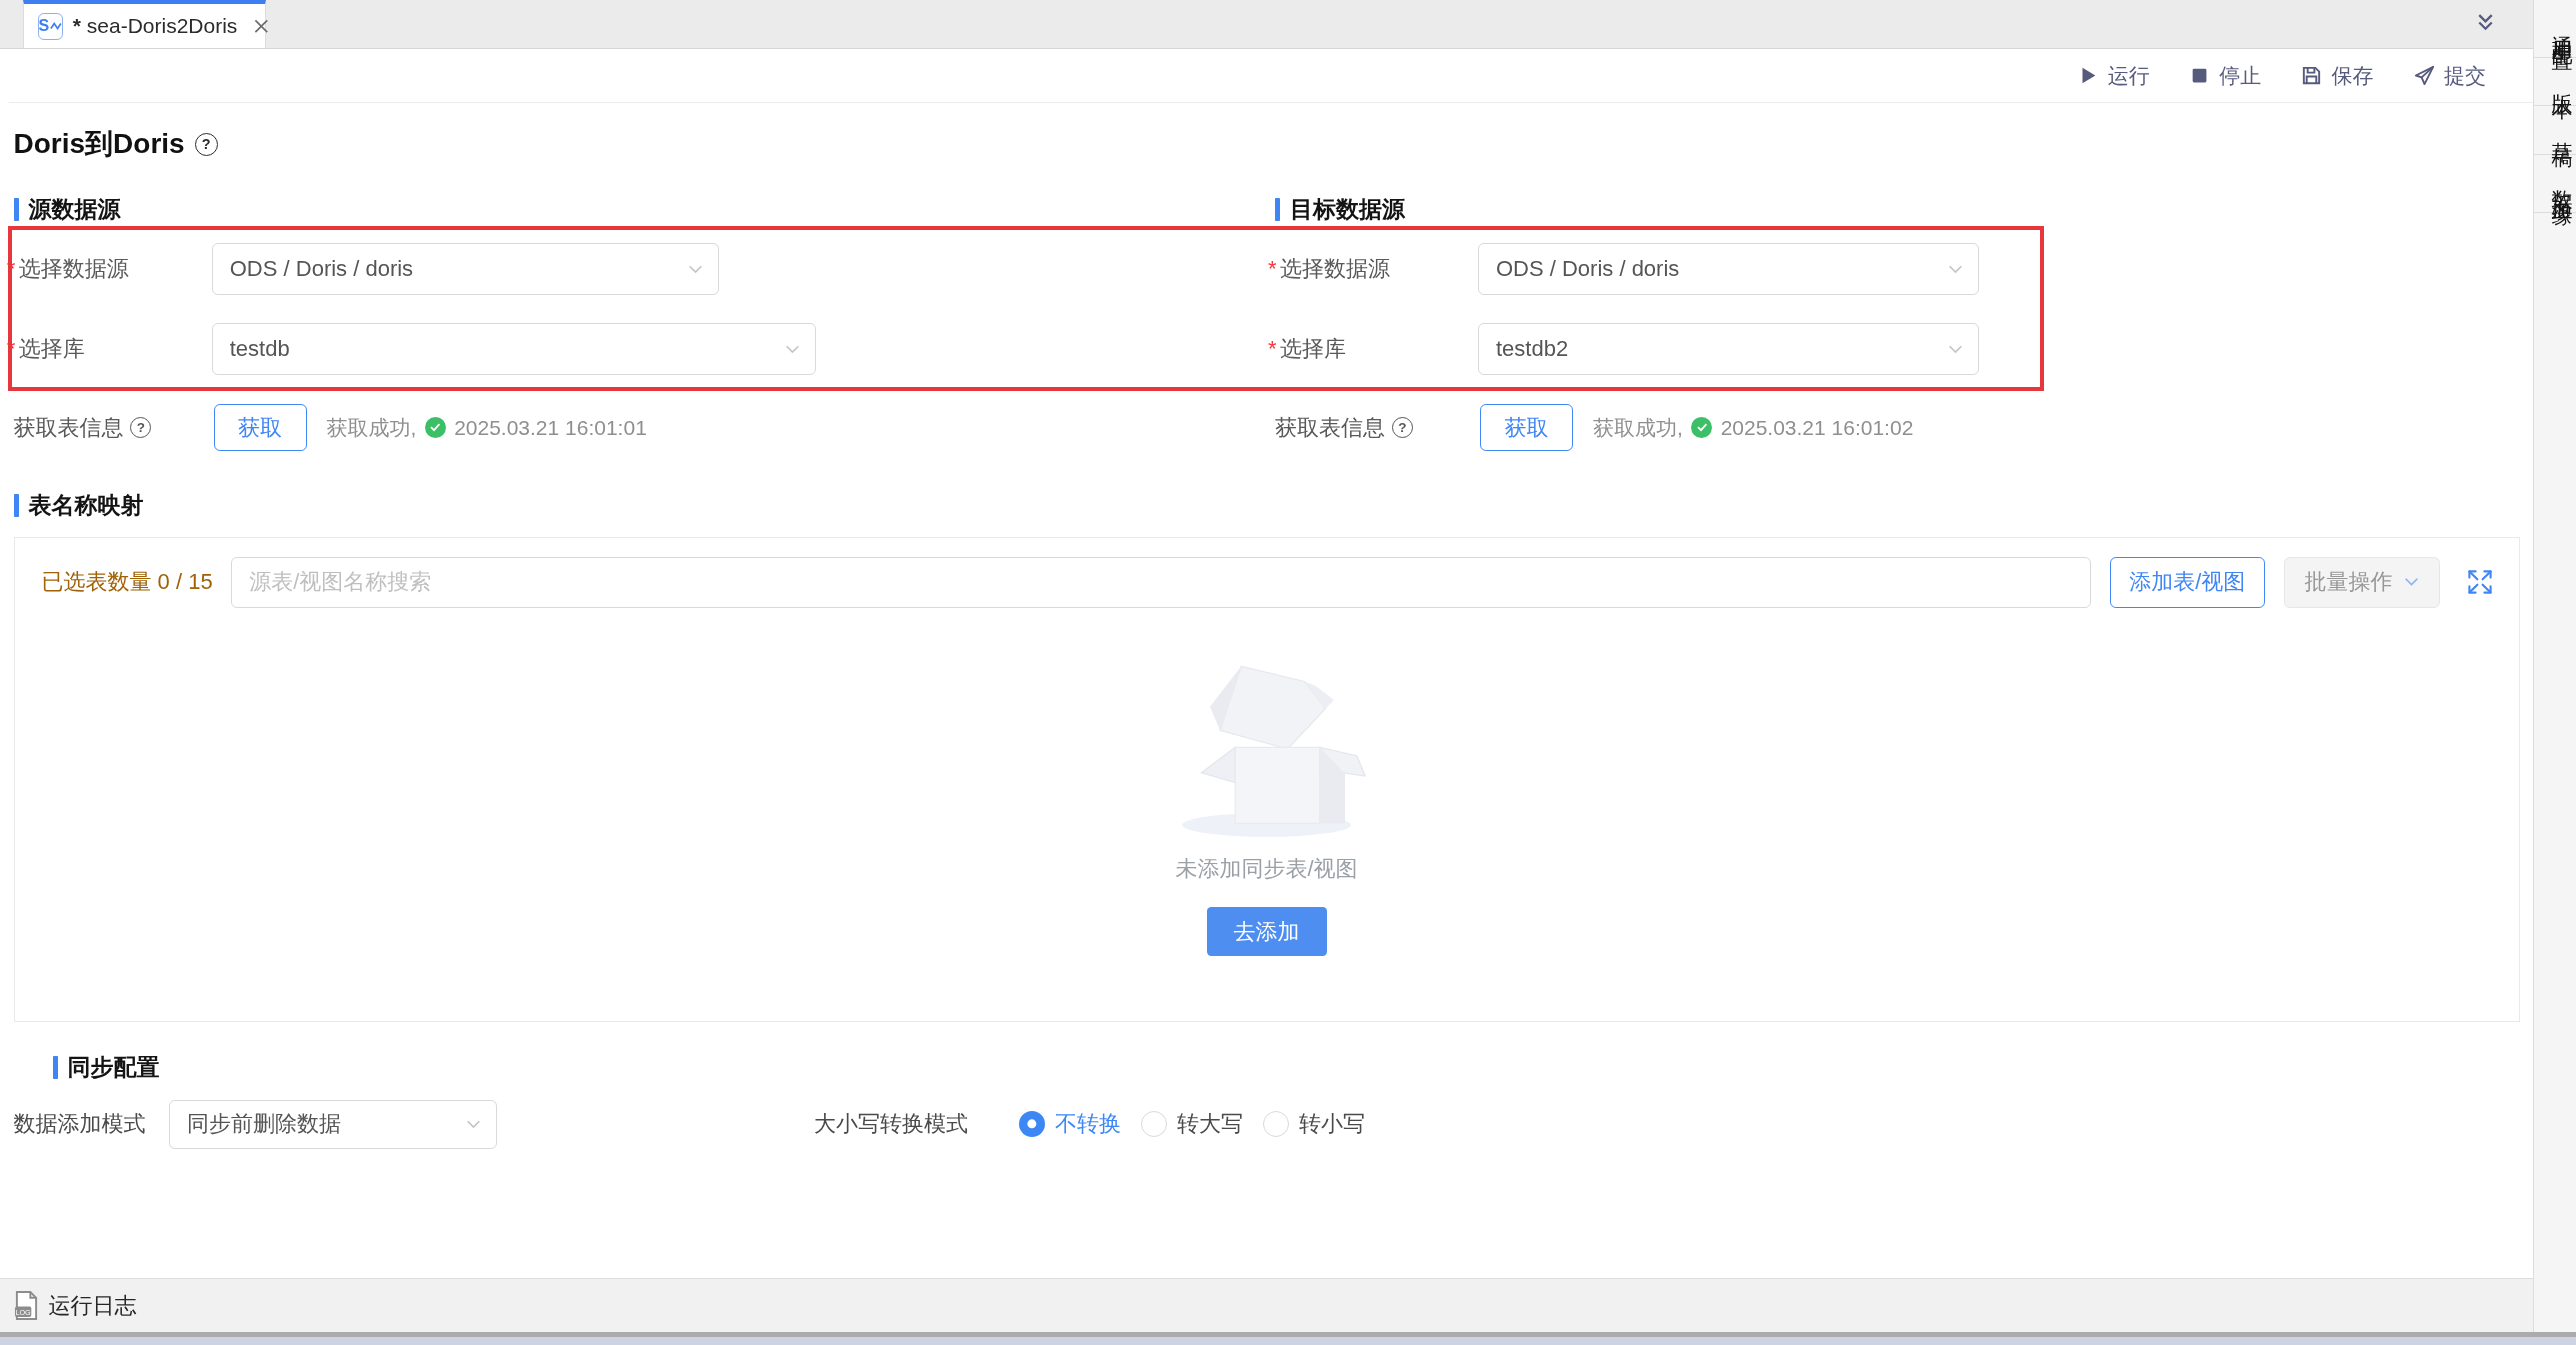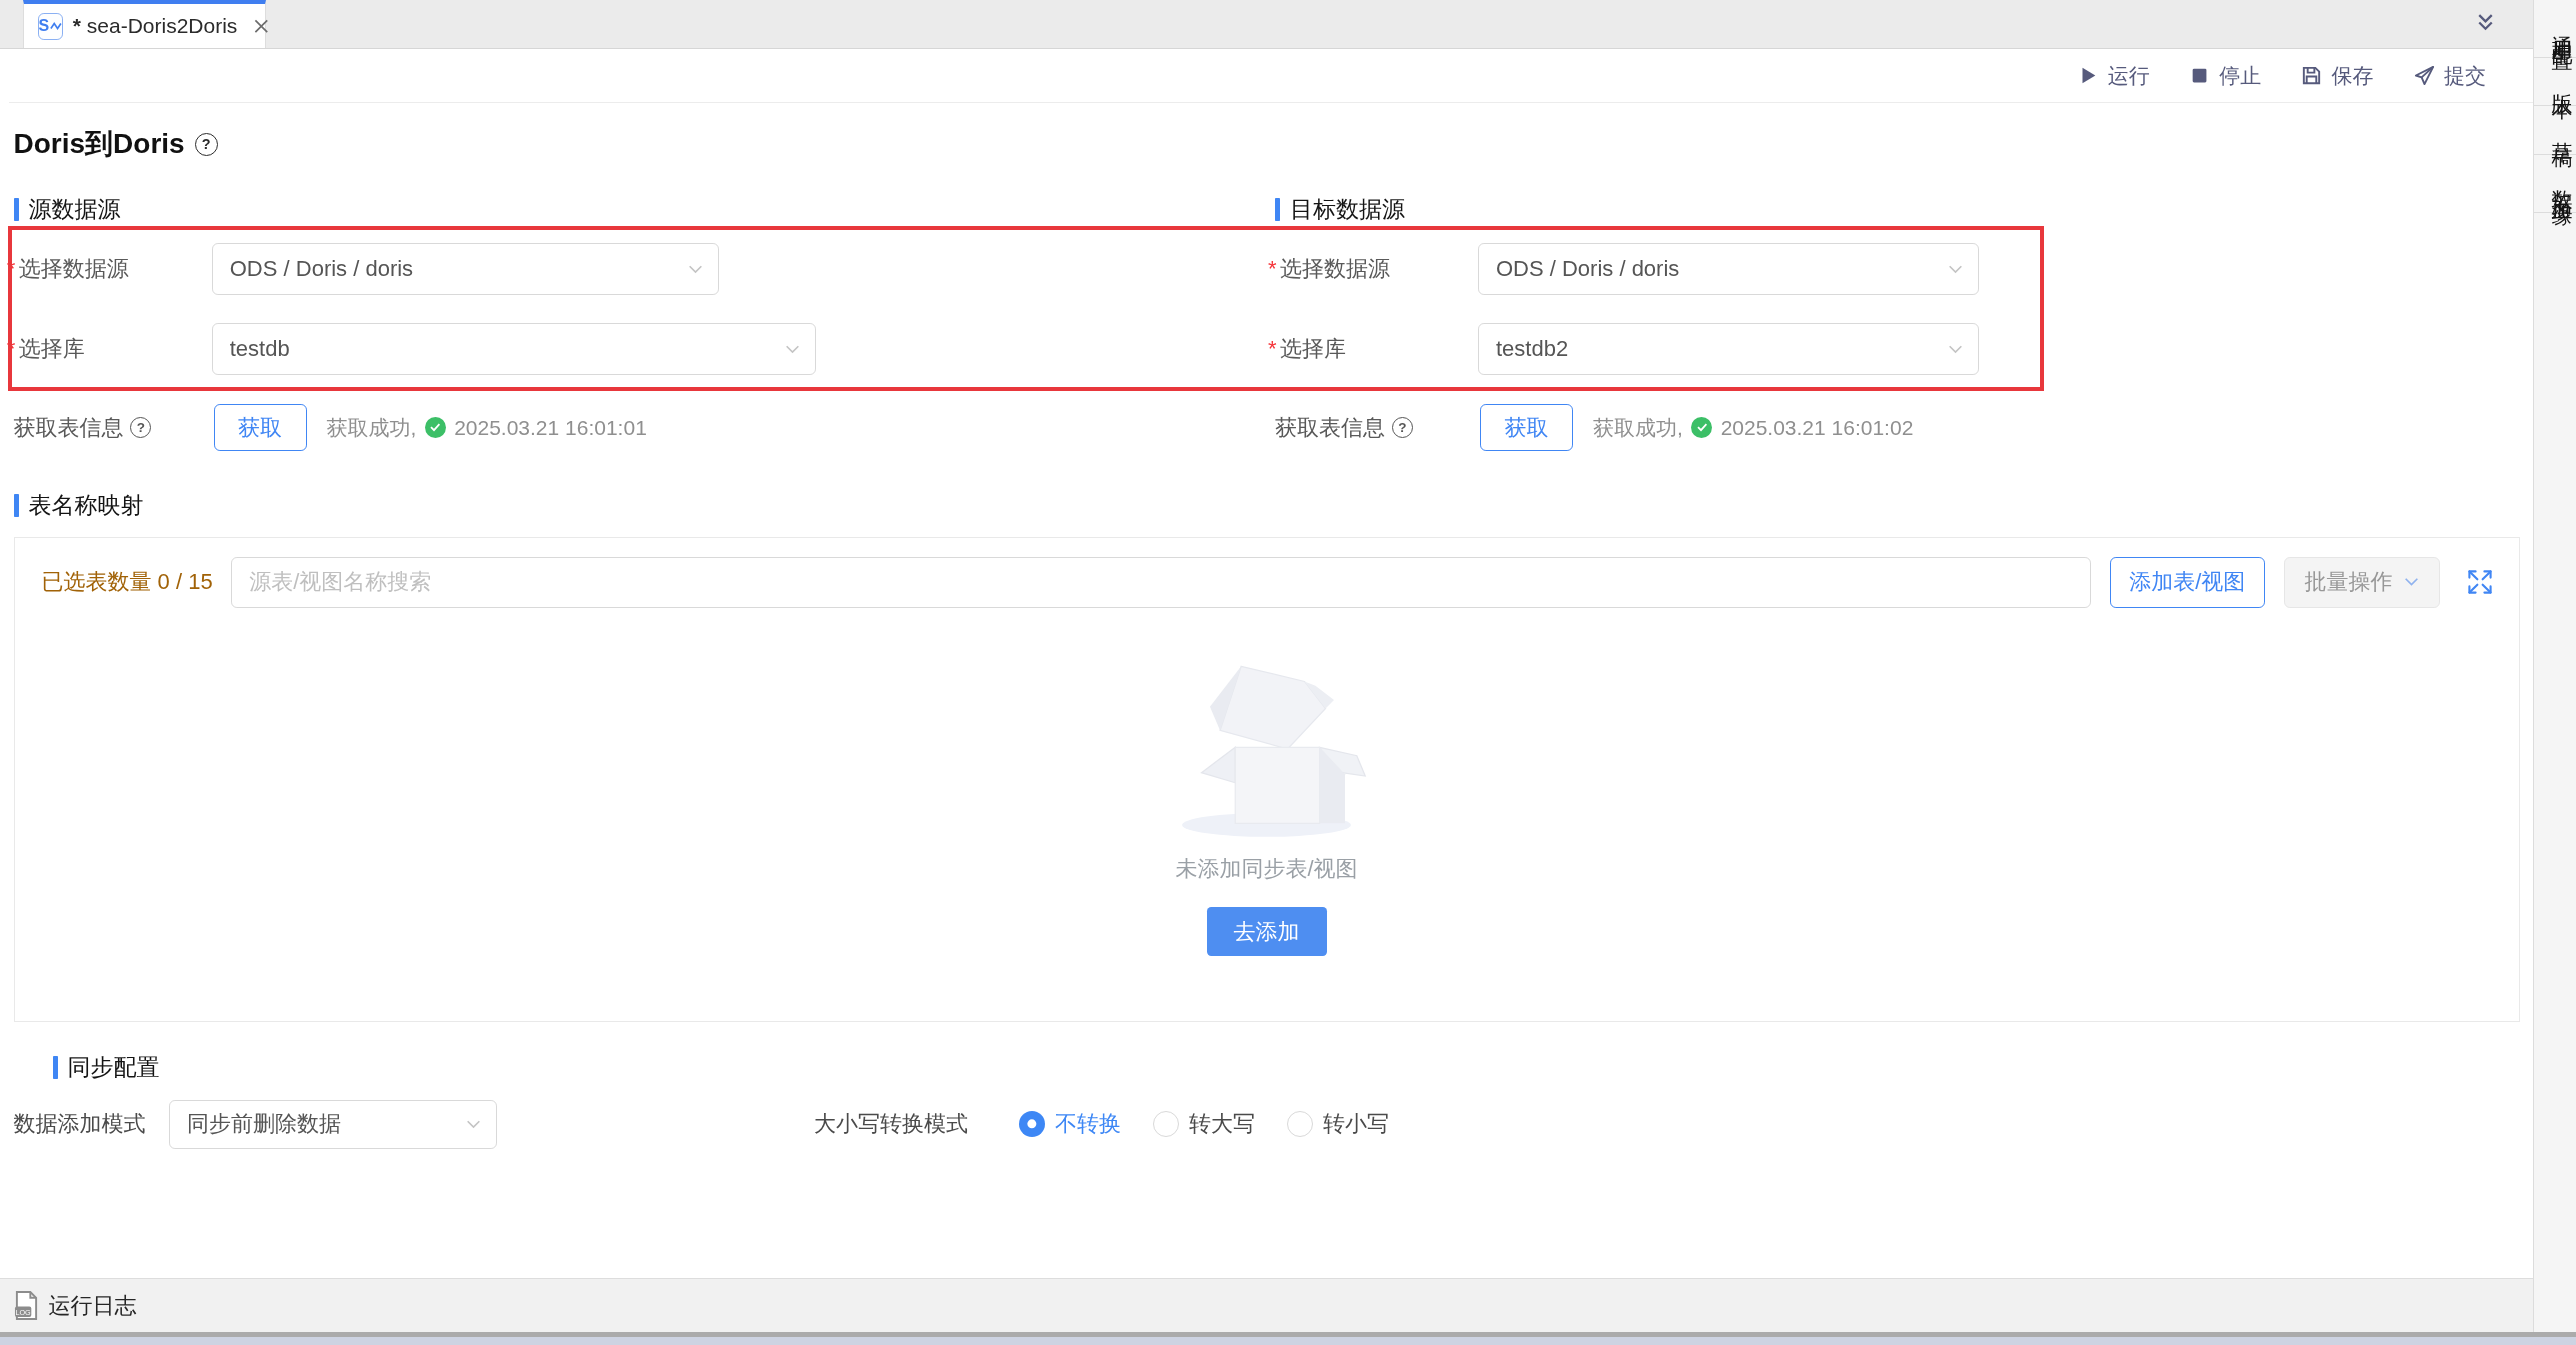--- a/index.html
+++ b/index.html
@@ -35,21 +35,21 @@
   
   .main { position:absolute; left:0; top:103px; width:2533px; height:1175px; background:#fff; }
   .page-title { position:absolute; left:13.5px; top:22px; display:flex; align-items:center; gap:10px; }
   .page-title .t { font-size:28px; font-weight:bold; color:#111; }
   .help-circ { width:23px; height:23px; border:1.7px solid #2b2b2b; border-radius:50%;
     display:flex; align-items:center; justify-content:center;
     font-size:14.4px; font-weight:bold; color:#2b2b2b; }
   .help-circ.sm { width:21px; height:21px; border-color:#555; color:#555; font-size:13.5px; }
   .sec-head { position:absolute; display:flex; align-items:center; gap:10px; }
   .sec-bar { width:5px; height:23.6px; background:#3f86f4; border-radius:0.8px; }
-  .sec-title { font-size:23px; font-weight:normal; color:#141414; }
+  .sec-title { font-size:23px; font-weight:bold; color:#141414; }
   .red-box { position:absolute; left:8.4px; top:123px; width:2036px; height:165px;
     border:4.2px solid #e8373c; pointer-events:none; z-index:5; }
   .frow { position:absolute; display:flex; align-items:center; }
   .flabel { font-size:22px; color:#595959; display:flex; align-items:center; gap:6.8px; }
   .req { color:#f5353a; font-size:22px; margin-right:3.4px; }
   .sel { position:relative; height:52px; border:0.8px solid #d9d9d9; border-radius:5.9px;
     background:#fff; display:flex; align-items:center; padding:0 41px 0 17px; cursor:pointer; }
   .sel-text { font-size:22px; color:#555; white-space:nowrap; }
   .sel .chev { position:absolute; right:15px; top:50%; transform:translateY(-50%); }
   .btn-outline-blue { height:47px; min-width:93px; padding:0 18.6px; background:#fff;
@@ -72,21 +72,21 @@
   .expand-btn { margin-left:6.8px; display:flex; cursor:pointer; }
   .empty { position:absolute; left:0; right:0; top:118px; display:flex; flex-direction:column;
     align-items:center; }
   .empty-text { margin-top:11.8px; font-size:22px; color:#9aa0a6; }
   .btn-primary { margin-top:23.6px; height:49px; padding:0 27px; background:#4e8ef1; border:none;
     border-radius:4.2px; color:#fff; font-size:22px; display:flex; align-items:center;
     justify-content:center; cursor:pointer; }
   
   .sync-row { position:absolute; left:13.5px; top:995px; right:17px; height:52px;
     display:flex; align-items:center; }
-  .radio-group { display:flex; align-items:center; gap:32px; margin-left:51px; }
+  .radio-group { display:flex; align-items:center; gap:20px; margin-left:51px; }
   .radio { display:flex; align-items:center; gap:10px; cursor:pointer; }
   .rdot { width:26px; height:26px; border-radius:50%; border:1.7px solid #d9d9d9; background:#fff; }
   .radio.on .rdot { border:none; background:#3d87f5; position:relative; }
   .radio.on .rdot::after { content:""; position:absolute; left:50%; top:50%; width:9.3px; height:9.3px;
     background:#fff; border-radius:50%; transform:translate(-50%,-50%); }
   .radio span.lbl { font-size:22px; color:#4a4a4a; }
   .radio.on span.lbl { color:#3d87f5; }
   
   .logbar { position:absolute; left:0; top:1278px; width:2533px; height:54px; background:#f1f1f1;
     border-top:0.8px solid #ddd; display:flex; align-items:center; gap:10px; padding-left:13.5px; }

